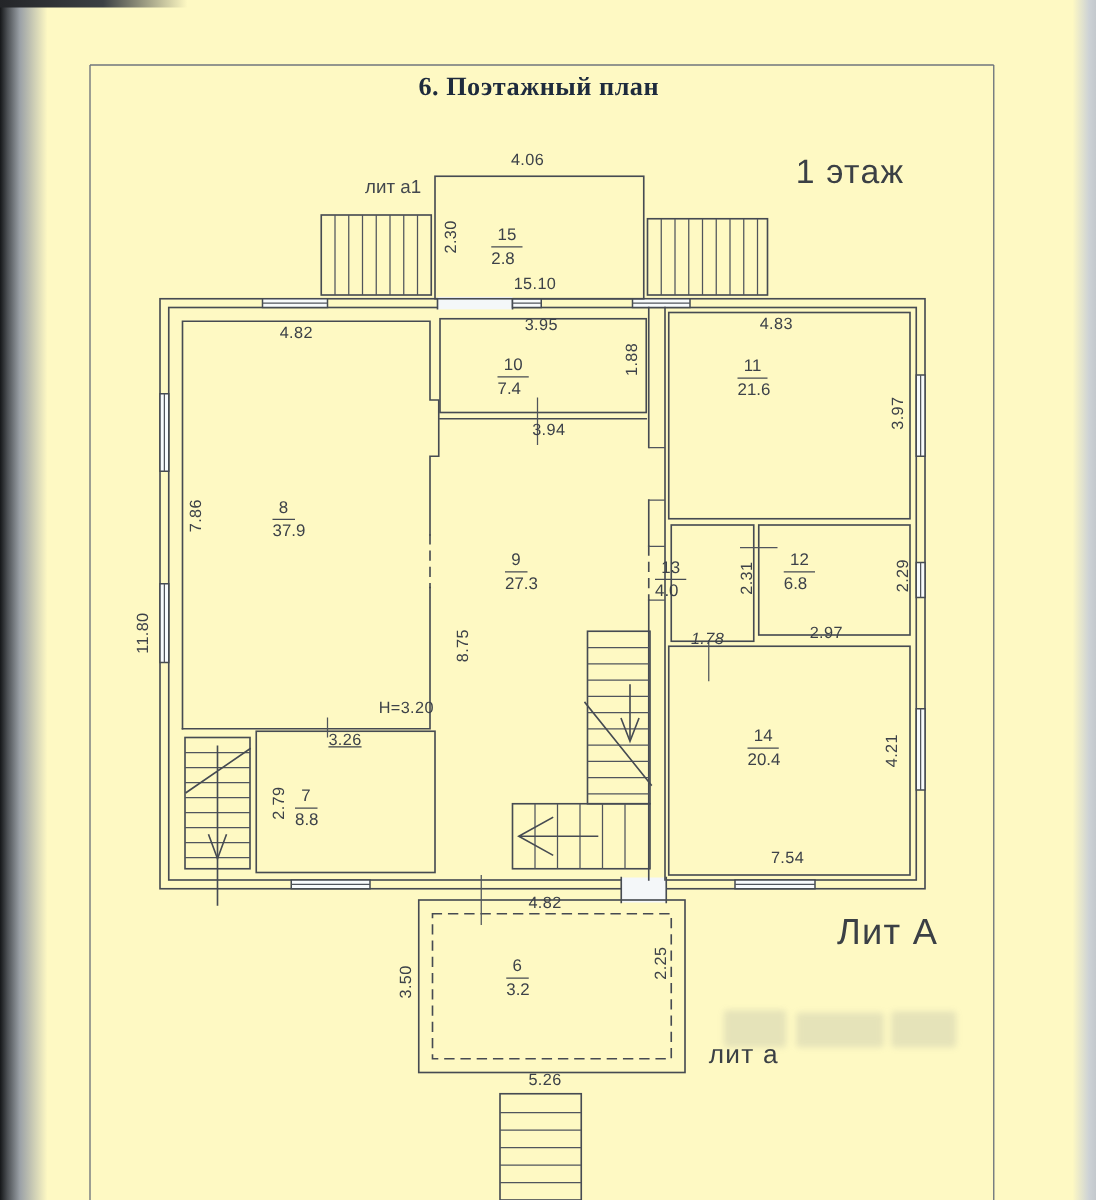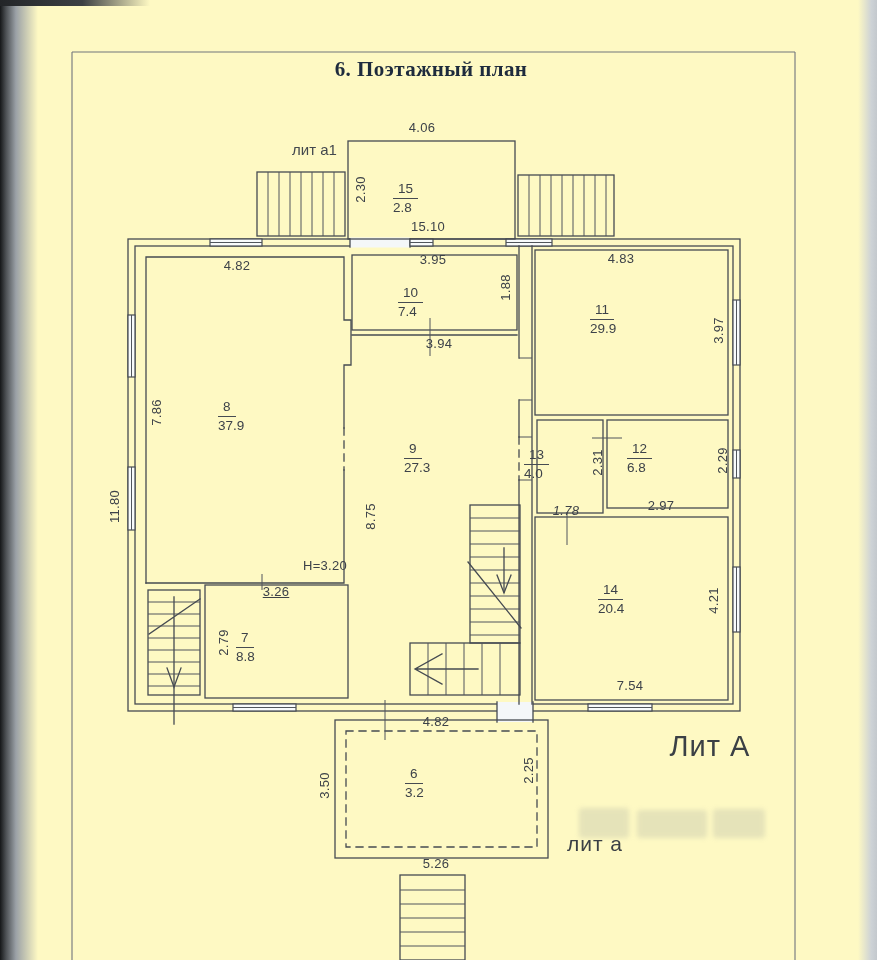--- a/index.html
+++ b/index.html
@@ -162,35 +162,36 @@
       <rect class="ln" x="400" y="875" width="65" height="85"></rect>
       <path class="lnthin" d="M400,890 H465 M400,904 H465 M400,918 H465 M400,932 H465 M400,946 H465"></path>
     </g>
 
     <g>
       <path class="lnthin" d="M430,318 V356 M567,512 V545 M592,438 H622 M385,700 V740 M262,574 V590"></path>
     </g>
   </svg>
 
   <div class="lbl title" style="left:231px;top:57px;">6. Поэтажный план</div>
+  <div class="lbl big" style="left:615px;top:122px;">1 этаж</div>
   <div class="lbl big" style="left:645px;top:730px;font-size:29px;">Лит А</div>
   <div class="lbl big" style="left:555px;top:832px;font-size:21px;width:80px;">лит а</div>
   <div class="lbl" style="left:292px;top:141px;font-size:15px;">лит а1</div>
 
   <div class="lbl room" style="left:393px;top:179px;">
     <span class="rn">15</span>
     <div class="ra">2.8</div>
   </div>
   <div class="lbl room" style="left:398px;top:283px;">
     <span class="rn">10</span>
     <div class="ra">7.4</div>
   </div>
-  <div class="lbl room" style="left:590px;top:300px;">
+  <div class="lbl room" style="left:590px;top:284px;">
     <span class="rn">11</span>
-    <div class="ra">29.9</div>
+    <div class="ra">21.6</div>
   </div>
   <div class="lbl room" style="left:218px;top:397px;">
     <span class="rn">8</span>
     <div class="ra">37.9</div>
   </div>
   <div class="lbl room" style="left:404px;top:439px;">
     <span class="rn">9</span>
     <div class="ra">27.3</div>
   </div>
   <div class="lbl room" style="left:524px;top:445px;">

